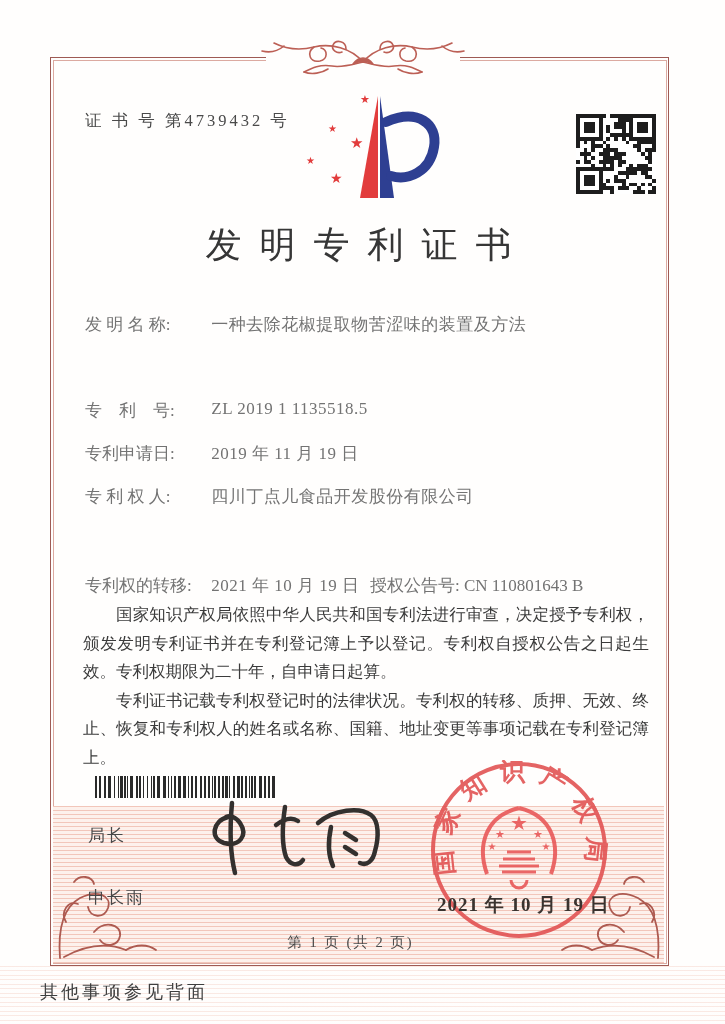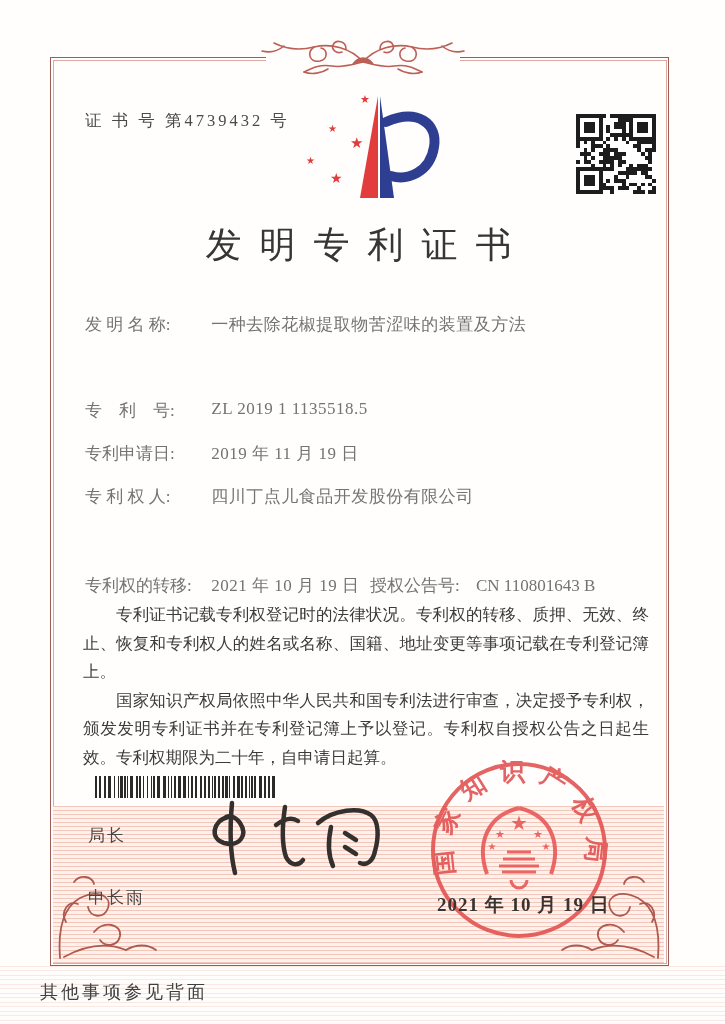--- a/index.html
+++ b/index.html
@@ -18,21 +18,21 @@
   .qr .qm{background:#1d1d1d;}
   .title{position:absolute;left:50px;top:221px;width:617px;text-align:center;
          font-size:36px;letter-spacing:18px;padding-left:18px;box-sizing:border-box;
          color:#363636;font-weight:500;}
   
   .frow{position:absolute;left:85px;width:560px;font-size:17px;color:#737373;}
   .flabel{display:inline-block;width:122px;vertical-align:top;}
   .fvalue{display:inline-block;vertical-align:top;letter-spacing:0.5px;}
   .fvalue.addr{width:428px;line-height:1.55;}
   .pair2{position:absolute;left:285px;top:0;white-space:nowrap;}
-  .pair2 .flabel2{margin-right:12px;}
+  .pair2 .flabel2{margin-right:0;}
   
   .body-text{position:absolute;left:83px;top:601px;width:566px;font-size:16.5px;
              line-height:28.5px;color:#3b3b3b;text-align:justify;}
   .body-text p{margin:0;text-indent:2em;}
   
   .barcode{position:absolute;left:95px;top:776px;width:182px;height:22px;display:flex;
            align-items:stretch;overflow:hidden;}
   .barcode span{display:block;height:100%;flex:0 0 auto;}
   
   .waves{position:absolute;left:53px;top:806px;width:611px;height:157px;
@@ -565,22 +565,22 @@
   <div class="frow" style="top:574px">
     <span class="flabel">专利权的转移:</span>
     <span class="fvalue">2021 年 10 月 19 日</span>
     <span class="pair2">
       <span class="flabel2">授权公告号:</span>
       <span>CN 110801643 B</span>
     </span>
   </div>
 
   <div class="body-text">
+    <p>国家知识产权局依照中华人民共和国专利法进行审查，决定授予专利权，颁发发明专利证书并在专利登记簿上予以登记。专利权自授权公告之日起生效。专利权期限为二十年，自申请日起算。</p>
     <p>专利证书记载专利权登记时的法律状况。专利权的转移、质押、无效、终止、恢复和专利权人的姓名或名称、国籍、地址变更等事项记载在专利登记簿上。</p>
-    <p>国家知识产权局依照中华人民共和国专利法进行审查，决定授予专利权，颁发发明专利证书并在专利登记簿上予以登记。专利权自授权公告之日起生效。专利权期限为二十年，自申请日起算。</p>
   </div>
 
   <div class="barcode">
       <span style="width: 2px; background: rgb(42, 42, 42);"></span>
       <span style="width: 2px; background: transparent;"></span>
       <span style="width: 2px; background: rgb(42, 42, 42);"></span>
       <span style="width: 3px; background: transparent;"></span>
       <span style="width: 2px; background: rgb(42, 42, 42);"></span>
       <span style="width: 2px; background: transparent;"></span>
       <span style="width: 3px; background: rgb(42, 42, 42);"></span>
@@ -722,15 +722,16 @@
       <text x="71" y="78" text-anchor="middle" font-size="11" stroke="none">★</text>
       <text x="109" y="78" text-anchor="middle" font-size="11" stroke="none">★</text>
       <text x="63" y="90" text-anchor="middle" font-size="10" stroke="none">★</text>
       <text x="117" y="90" text-anchor="middle" font-size="10" stroke="none">★</text>
       <path d="M78,92 h24 M74,99 h32 M70,106 h40 M73,112 h34" stroke-width="3" fill="none"></path>
       <path d="M82,120 a8,8 0 0 0 16,0" stroke-width="3" fill="none"></path>
     </g>
   </svg>
   <div class="seal-date">2021 年 10 月 19 日</div>
 
+  <div class="page-info">第 1 页 (共 2 页)</div>
   <div class="back-note">其他事项参见背面</div>
 
 </div>
 
 </body></html>

